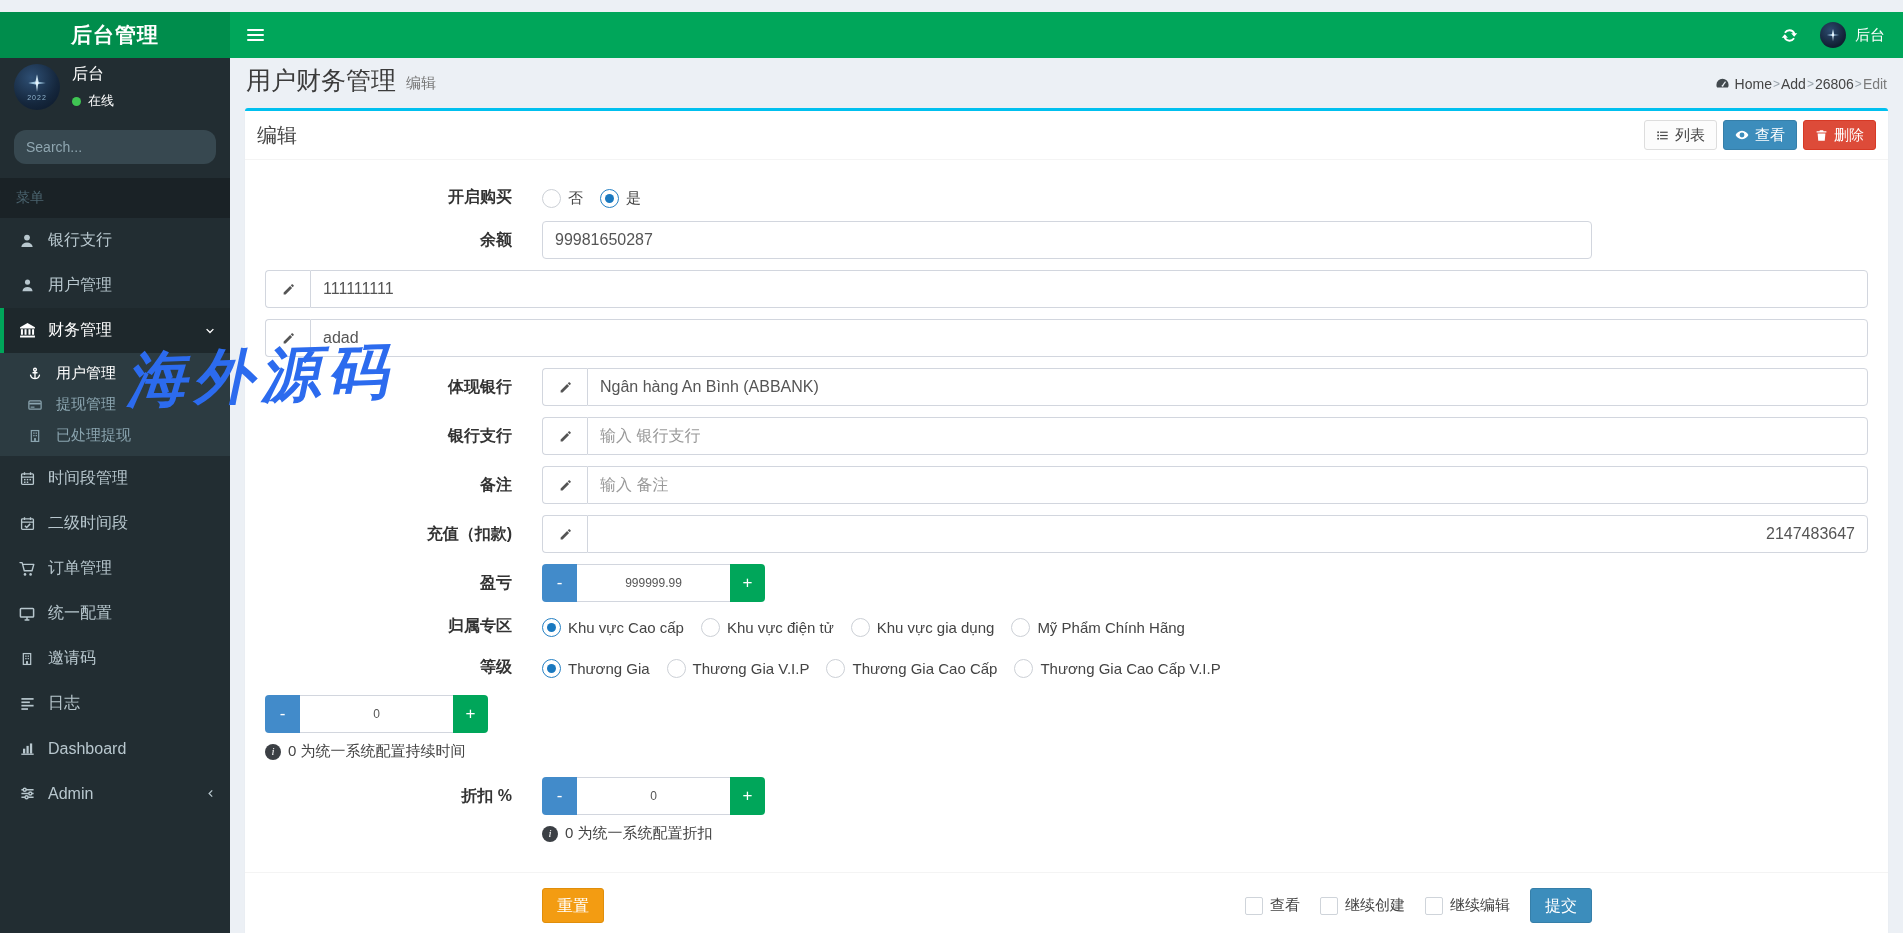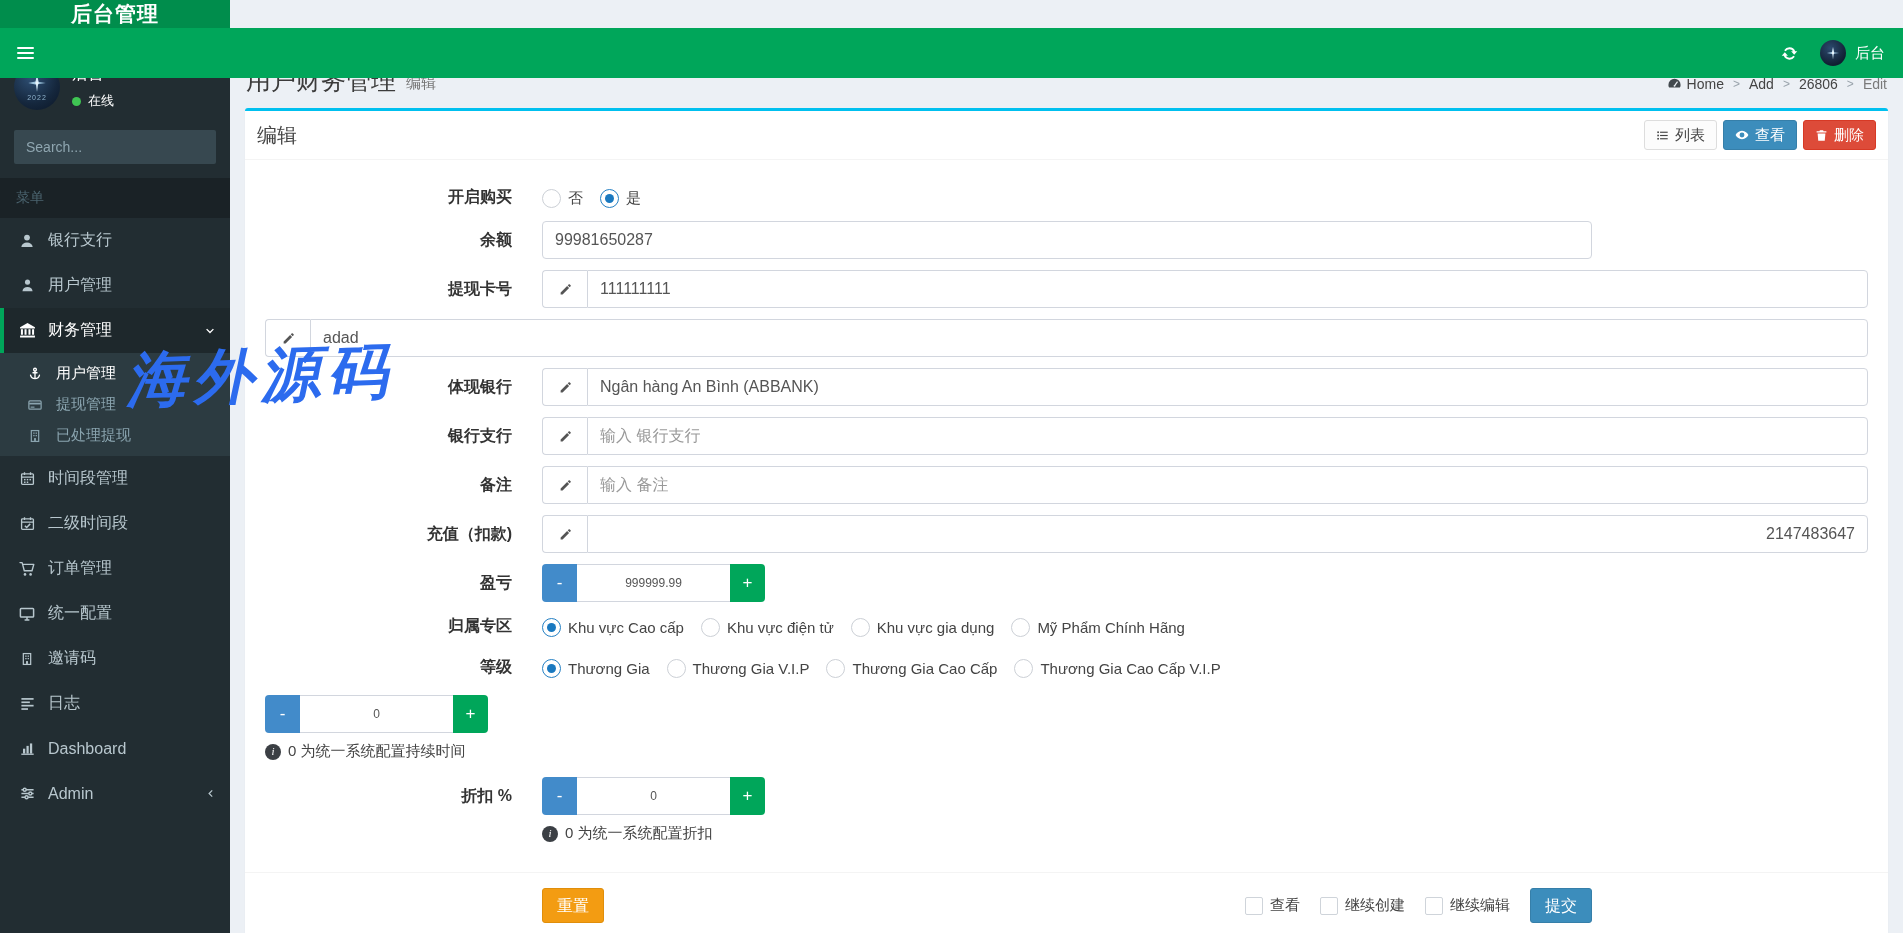--- a/index.html
+++ b/index.html
@@ -2,21 +2,21 @@
 <html><head>
 <meta charset="utf-8">
 <style>
 * { margin:0; padding:0; box-sizing:border-box; }
 html,body { width:1903px; height:933px; }
 body {
   font-family:"Liberation Sans","DejaVu Sans",sans-serif;
   background:#ecf0f5; overflow:hidden; position:relative; color:#333;
 }
 
-.topbar { position:absolute; top:0; left:0; right:0; height:46px; display:flex; z-index:20;flex-direction:column; }
+.topbar { position:absolute; top:12px; left:0; right:0; height:46px; display:flex; z-index:20; }
 .logo { width:230px; background:#008d4c; color:#fff; font-size:21px; font-weight:bold;
   display:flex; align-items:center; justify-content:center; letter-spacing:1px; }
 .navbar { flex:1; background:#00a65a; display:flex; align-items:center; }
 .hamburger { width:50px; height:50px; display:flex; flex-direction:column; gap:3px;
   align-items:center; justify-content:center; cursor:pointer; }
 .hamburger span { width:17px; height:2px; background:#fff; border-radius:1px; }
 .nav-right { margin-left:auto; display:flex; align-items:center; height:50px; }
 .nav-refresh { width:46px; height:50px; display:flex; align-items:center; justify-content:center; color:#fff; cursor:pointer; }
 .nav-user { display:flex; align-items:center; gap:9px; padding:0 18px 0 8px; color:#fff; font-size:15px; cursor:pointer; }
 .nav-avatar { width:26px; height:26px; border-radius:50%;
@@ -25,39 +25,39 @@
 
 .sidebar { position:absolute; top:50px; left:0; bottom:0; width:230px; background:#222d32; z-index:15; }
 .user-panel { display:flex; gap:12px; padding:14px; align-items:center; }
 .avatar-lg { width:46px; height:46px; border-radius:50%; flex:0 0 46px;
   background:radial-gradient(circle at 38% 30%, #2e4f74, #15273d 60%, #0b1626);
   display:flex; flex-direction:column; align-items:center; justify-content:center; }
 .avatar-year { font-size:7px; color:#8fb3cc; letter-spacing:1px; line-height:1; margin-top:1px; }
 .user-name { color:#fff; font-size:16px; margin-bottom:7px; }
 .user-status { display:flex; align-items:center; gap:7px; color:#ffffff; font-size:13px; }
 .status-dot { width:9px; height:9px; border-radius:50%; background:#3fc553; }
-.sidebar-search { margin:6px 14px 14px; display:flex; background:#374850; border-radius:2px; height:34px; overflow:hidden; }
+.sidebar-search { margin:6px 14px 14px; display:flex; background:#374850; border-radius:12px; height:34px; overflow:hidden; }
 .sidebar-search input { flex:1; background:transparent; border:none; outline:none; color:#fff; padding:0 12px; font-size:14px; font-family:inherit; }
 .sidebar-search input::placeholder { color:#8fa6b0; }
 .menu-header { background:#1a2226; color:#4b646f; font-size:14px; padding:11px 16px; }
 .menu { list-style:none; }
 .menu-item { display:flex; align-items:center; height:45px; padding:0 14px 0 12px;
   color:#b8c7ce; font-size:16px; border-left:4px solid transparent; cursor:pointer; }
 .menu-item .mi { width:22px; display:flex; justify-content:center; margin-right:10px; }
 .menu-item.active { background:#1e282c; border-left-color:#00a65a; color:#fff; }
 .menu-item .chev { margin-left:auto; display:flex; }
 .submenu { list-style:none; background:#2c3b41; padding:5px 0; }
 .submenu .menu-item { height:31px; font-size:15px; color:#8aa4af; padding-left:24px; border-left:none; }
 .submenu .menu-item.active { background:transparent; color:#fff; }
 
 .content { position:absolute; left:230px; top:50px; right:0; bottom:0; background:#ecf0f5; overflow:hidden; }
 .content-header { padding:14px 16px 6px; display:flex; align-items:center; }
 .page-title { font-size:25px; color:#3b3b3b; font-weight:500; }
 .page-subtitle { font-size:15px; color:#777; margin-left:10px; padding-top:6px; }
-.breadcrumb { margin-left:auto; display:flex; align-items:center; gap:9px; font-size:14px; color:#444; padding-top:6px; }
+.breadcrumb { margin-left:auto; display:flex; align-items:center; gap:1px; font-size:14px; color:#444; padding-top:6px; }
 .breadcrumb .crumb { display:flex; align-items:center; gap:5px; cursor:pointer; }
 .breadcrumb .sep { color:#99a3ab; font-size:12px; }
 .breadcrumb .current { color:#7a7a7a; cursor:default; }
 
 .box { margin:5px 15px 0; background:#fff; border-top:3px solid #00c0ef; border-radius:3px; box-shadow:0 1px 1px rgba(0,0,0,.1); }
 .box-header { display:flex; align-items:center; padding:9px 12px; border-bottom:1px solid #f4f4f4; }
 .box-title { font-size:20px; color:#444; }
 .box-tools { margin-left:auto; display:flex; gap:6px; }
 .btn { display:inline-flex; align-items:center; gap:6px; font-size:15px; padding:5px 11px;
   border-radius:3px; border:1px solid transparent; cursor:pointer; font-family:inherit; line-height:1.2; }
@@ -421,21 +421,20 @@
       </div>
 
       <div class="form-row">
         <div class="form-label">余额</div>
         <div class="ctrl">
           <input class="text-input" value="99981650287" style="">
         </div>
       </div>
 
       <div class="form-row">
-        <div class="form-label">提现卡号</div>
         <div class="ctrl input-group">
           <span class="addon">
               <svg width="13" height="13" viewBox="0 0 16 16" fill="currentColor">
                 <path d="M2 11.6V14h2.4l8-8L10 3.6zM13.1 5.3l1.2-1.2c.4-.4.4-1 0-1.4l-1-1c-.4-.4-1-.4-1.4 0L10.7 2.9z"></path>
               </svg>
             </span>
           <input class="text-input" value="111111111" style="">
         </div>
       </div>
 

